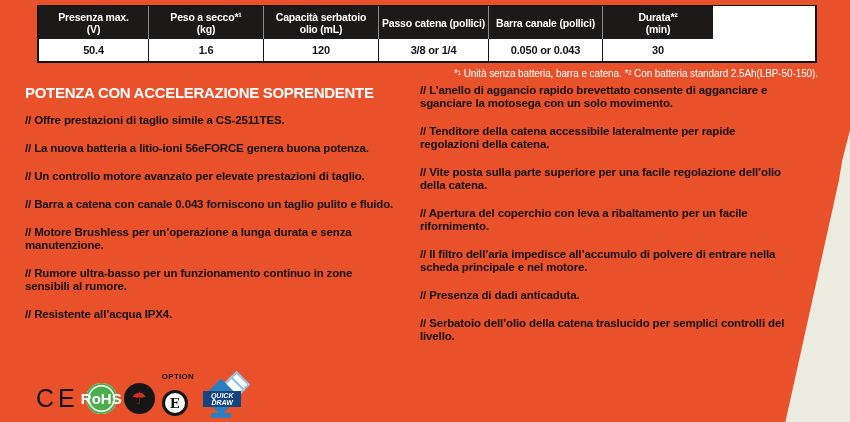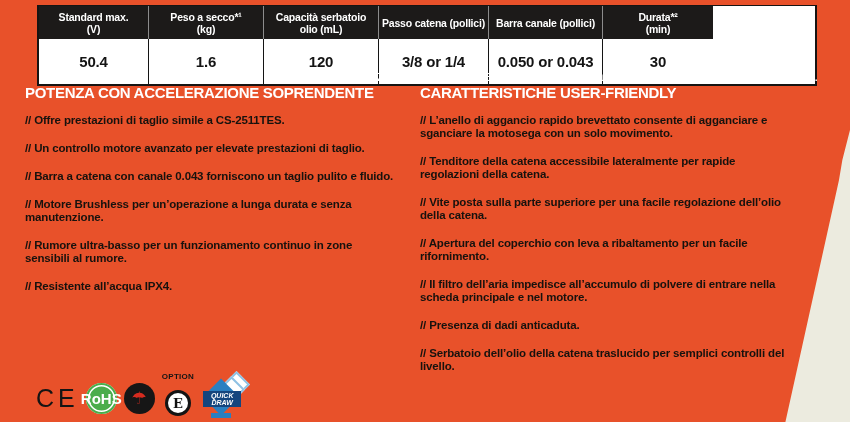--- a/index.html
+++ b/index.html
@@ -13,46 +13,46 @@
   .spec-table { position:absolute; left:37px; top:5px; width:780px; display:flex;
     border:2px solid #161413; border-top-width:1px; background:#fff; }
   .col { display:flex; flex-direction:column; flex:0 0 auto; }
   .col:nth-child(1){width:110px}.col:nth-child(2){width:115px}.col:nth-child(3){width:115px}
   .col:nth-child(4){width:110px}.col:nth-child(5){width:114px}.col:nth-child(6){width:110px}
   .col:nth-child(7){width:102px}
   .hd { background:#1c1a19; color:#fff; height:33px; display:flex; align-items:center; justify-content:center;
     text-align:center; font-weight:700; font-size:10.5px; line-height:12px; white-space:pre-line;
     border-right:1px solid #8c8c8c; letter-spacing:-0.2px; }
   .col:last-child .hd { border-right:none; }
-  .vl { background:#fff; height:45px; display:flex; align-items:center; justify-content:center;
-    text-align:center; font-weight:700; font-size:15px; line-height:12px; color:#141414;
+  .vl { background:#fff; height:22px; display:flex; align-items:center; justify-content:center;
+    text-align:center; font-weight:700; font-size:11px; line-height:12px; color:#141414;
     border-right:1px solid #141414; white-space:pre-line; letter-spacing:-0.2px; }
   .col:last-child .vl { border-right:none; }
 
   .footnote { position:absolute; left:37px; top:68px; width:781px; text-align:right;
-    color:#fff; font-size:14px; letter-spacing:-0.1px; }
+    color:#fff; font-size:10px; letter-spacing:-0.1px; }
 
   
   .section { position:absolute; top:84px; }
   .section.left  { left:25px;  width:374px; }
   .section.right { left:420px; width:377px; }
   .section h2 { color:#fff; font-weight:700; font-size:15px; letter-spacing:-0.3px; margin-bottom:13px; }
   .feature { color:#17120e; font-weight:700; font-size:11.5px; line-height:13px;
     margin-bottom:15px; letter-spacing:-0.15px; }
 
   
   .logos { position:absolute; left:36px; top:374px; height:48px; display:flex; align-items:center; gap:7px; }
   .ce { font-size:25px; font-weight:400; color:#141414; letter-spacing:4px; line-height:1; }
   .rohs { width:31px; height:31px; border-radius:50%; background:#4bad4c;
     box-shadow: inset 0 0 0 2px #4bad4c, inset 0 0 0 3.5px #fff;
     color:#fff; font-weight:700; font-size:15px; display:flex; align-items:center; justify-content:center; }
   .weather { width:31px; height:31px; border-radius:50%; background:#161616;
     display:flex; align-items:center; justify-content:center; }
   .weather .glyph { color:#d62b1f; font-size:17px; line-height:1; }
-  .optwrap { display:flex; flex-direction:column; align-items:center; gap:9px; margin-top:-8px; }
+  .optwrap { display:flex; flex-direction:column; align-items:flex-start; gap:9px; margin-top:-8px; }
   .opt-label { font-size:8px; font-weight:700; color:#141414; letter-spacing:0.3px; }
   .emark { width:26px; height:26px; border-radius:50%; background:#141414;
     display:flex; align-items:center; justify-content:center; }
   .emark .inner { width:20px; height:20px; border-radius:50%; background:#fff;
     display:flex; align-items:center; justify-content:center;
     font-family:"DejaVu Serif", serif; font-weight:700; font-size:13px; color:#111; }
   .qd { position:relative; width:44px; height:46px; margin-left:2px; }
   .qd .ghost { position:absolute; width:19px; height:19px; transform:rotate(45deg);
     background:#fff; border:2px solid #8fc1e3; }
   .qd .g1 { right:1px; top:0; } .qd .g2 { right:6px; top:5px; }
@@ -64,21 +64,21 @@
   .qd .bar { position:absolute; left:8px; top:38px; width:20px; height:5px; background:#2a7fc1; }
 </style>
 </head>
 <body>
 
 <div class="canvas">
   <div class="orange-panel"></div>
 
   <div class="spec-table">
     <div class="col">
-      <div class="hd">Standard max.
+      <div class="hd">Presenza max.
 (V)</div>
       <div class="vl">50.4</div>
     </div>
     <div class="col">
       <div class="hd">Peso a secco*¹
 (kg)</div>
       <div class="vl">1.6</div>
     </div>
     <div class="col">
       <div class="hd">Capacità serbatoio
@@ -98,29 +98,29 @@
 (min)</div>
       <div class="vl">30</div>
     </div>
   </div>
 
   <div class="footnote">*¹ Unità senza batteria, barra e catena. *² Con batteria standard 2.5Ah(LBP-50-150).</div>
 
   <div class="section left">
     <h2>POTENZA CON ACCELERAZIONE SOPRENDENTE</h2>
     <div class="feature">// Offre prestazioni di taglio simile a CS-2511TES.</div>
+    <div class="feature">// La nuova batteria a litio-ioni 56eFORCE genera buona potenza.</div>
     <div class="feature">// Un controllo motore avanzato per elevate prestazioni di taglio.</div>
     <div class="feature">// Barra a catena con canale 0.043 forniscono un taglio pulito e fluido.</div>
     <div class="feature">// Motore Brushless per un’operazione a lunga durata e senza manutenzione.</div>
     <div class="feature">// Rumore ultra-basso per un funzionamento continuo in zone sensibili al rumore.</div>
     <div class="feature">// Resistente all’acqua IPX4.</div>
   </div>
 
   <div class="section right">
-    <h2>CARATTERISTICHE USER-FRIENDLY</h2>
     <div class="feature">// L’anello di aggancio rapido brevettato consente di agganciare e sganciare la motosega con un solo movimento.</div>
     <div class="feature">// Tenditore della catena accessibile lateralmente per rapide regolazioni della catena.</div>
     <div class="feature">// Vite posta sulla parte superiore per una facile regolazione dell’olio della catena.</div>
     <div class="feature">// Apertura del coperchio con leva a ribaltamento per un facile rifornimento.</div>
     <div class="feature">// Il filtro dell’aria impedisce all’accumulo di polvere di entrare nella scheda principale e nel motore.</div>
     <div class="feature">// Presenza di dadi anticaduta.</div>
     <div class="feature">// Serbatoio dell’olio della catena traslucido per semplici controlli del livello.</div>
   </div>
 
   <div class="logos">

